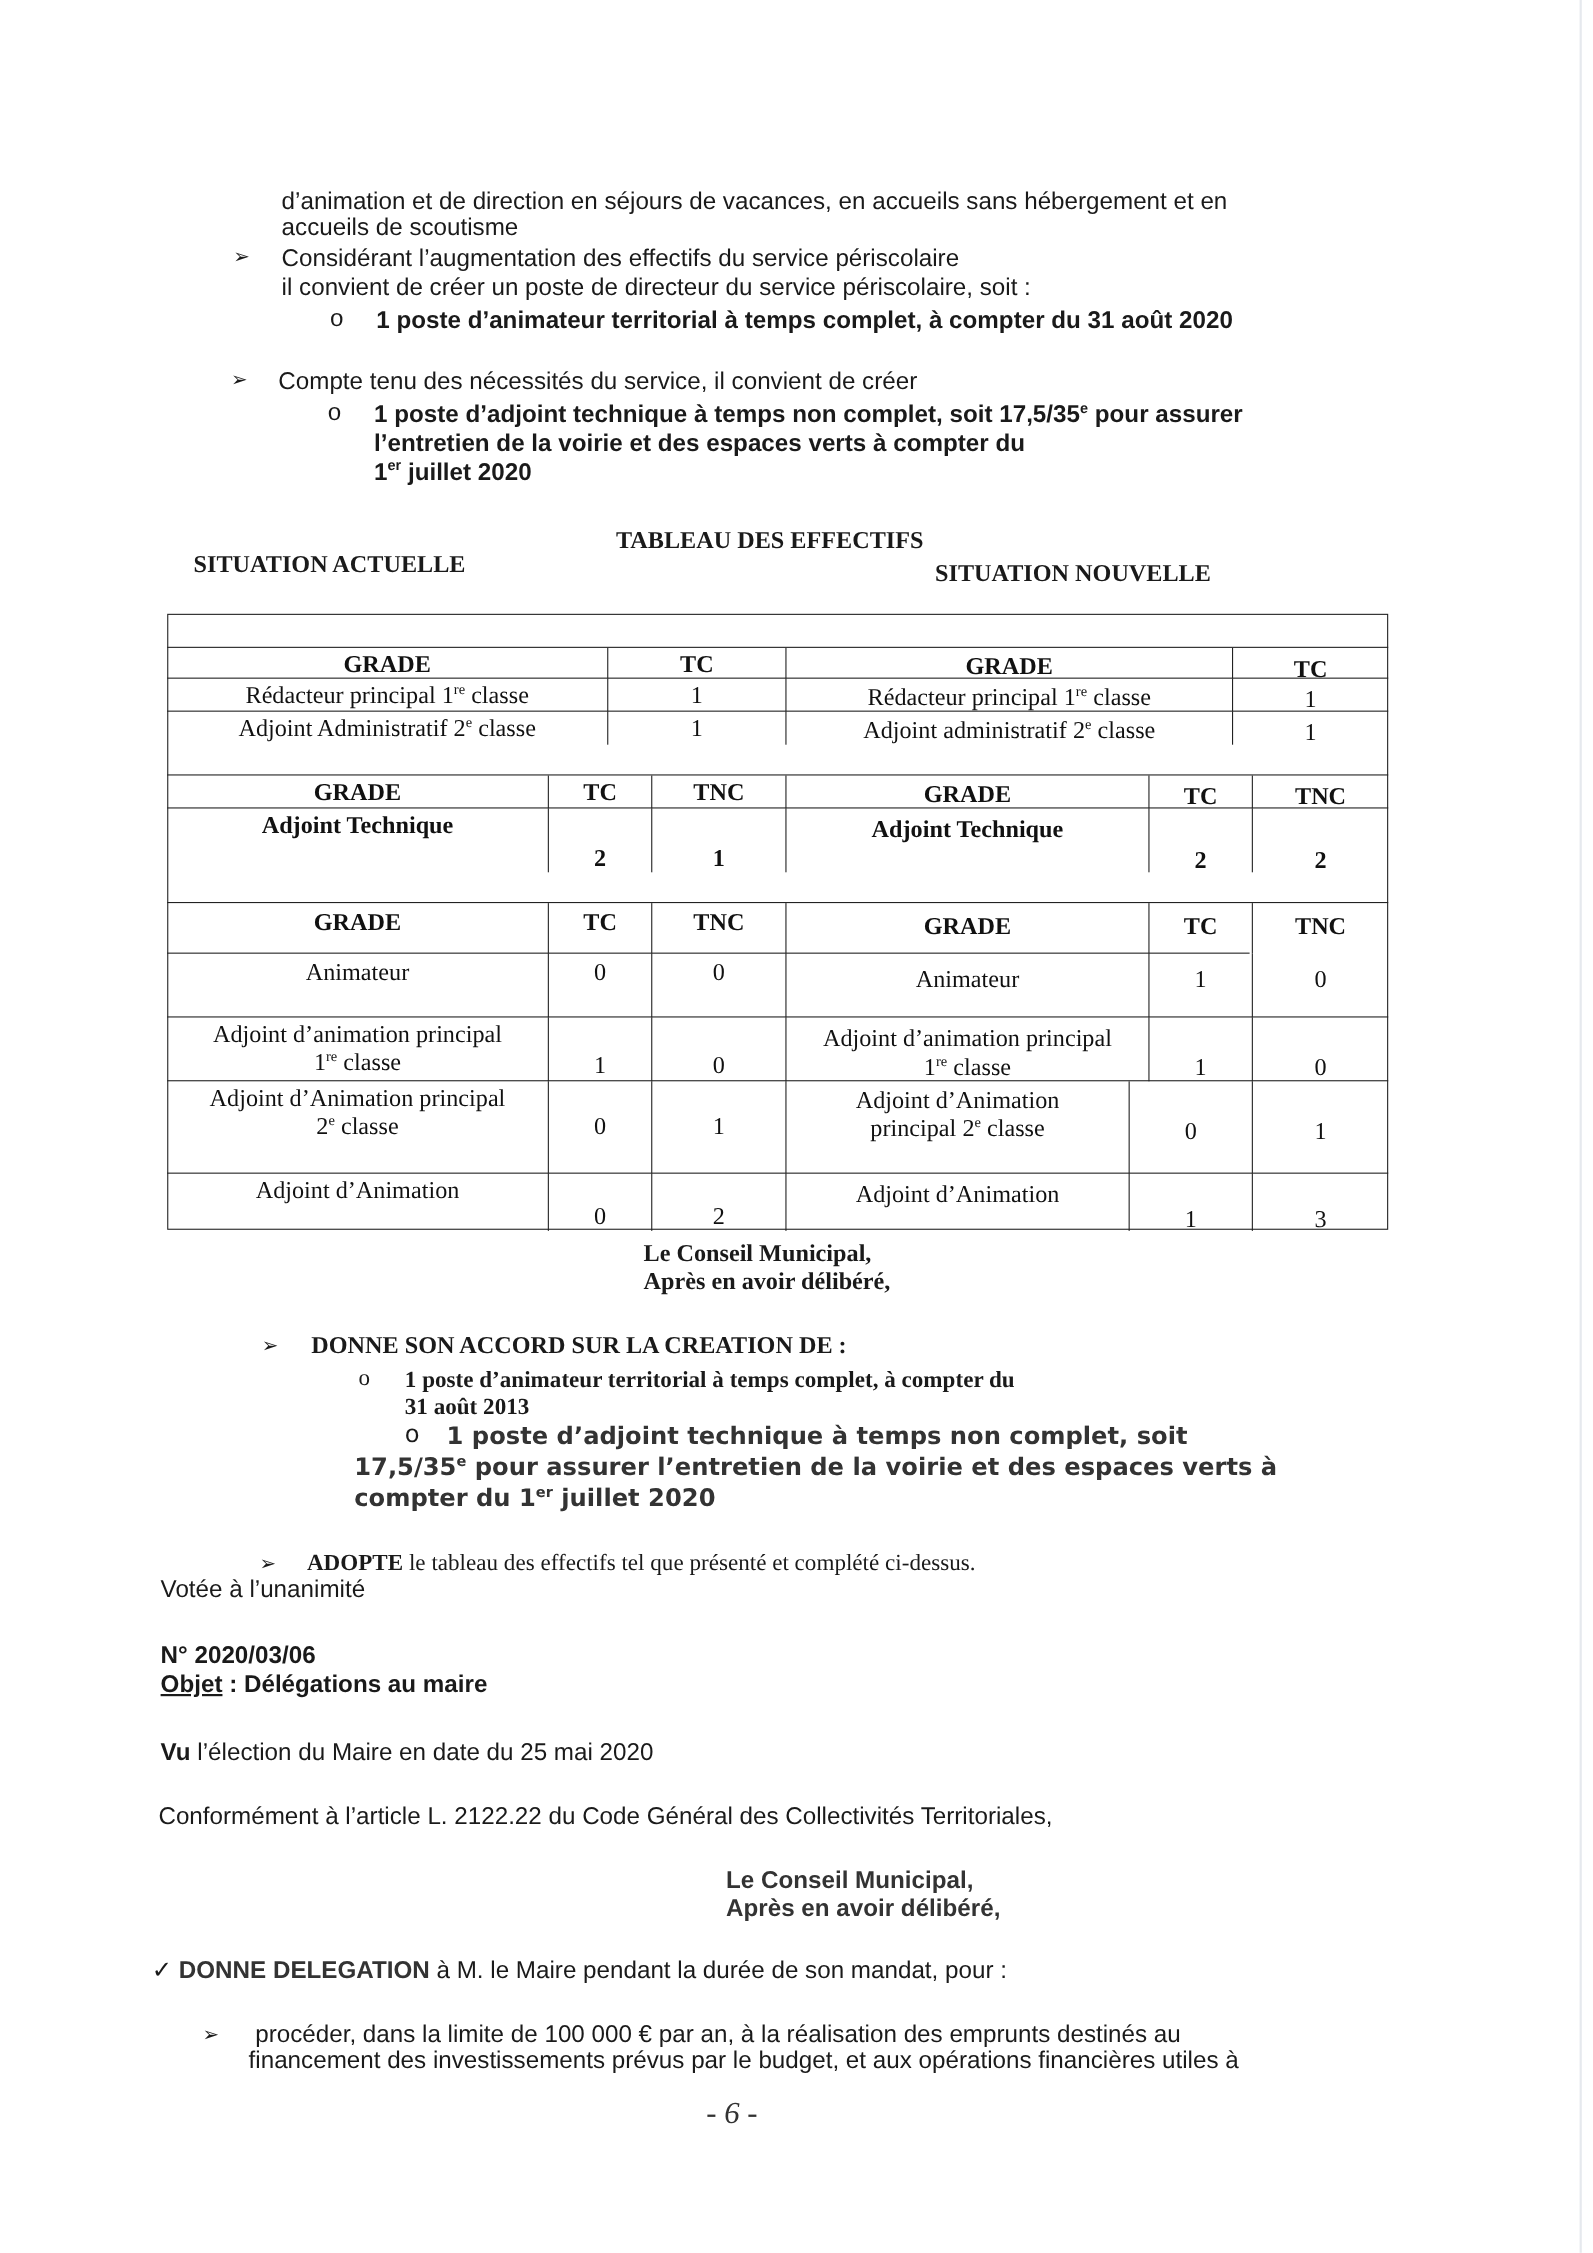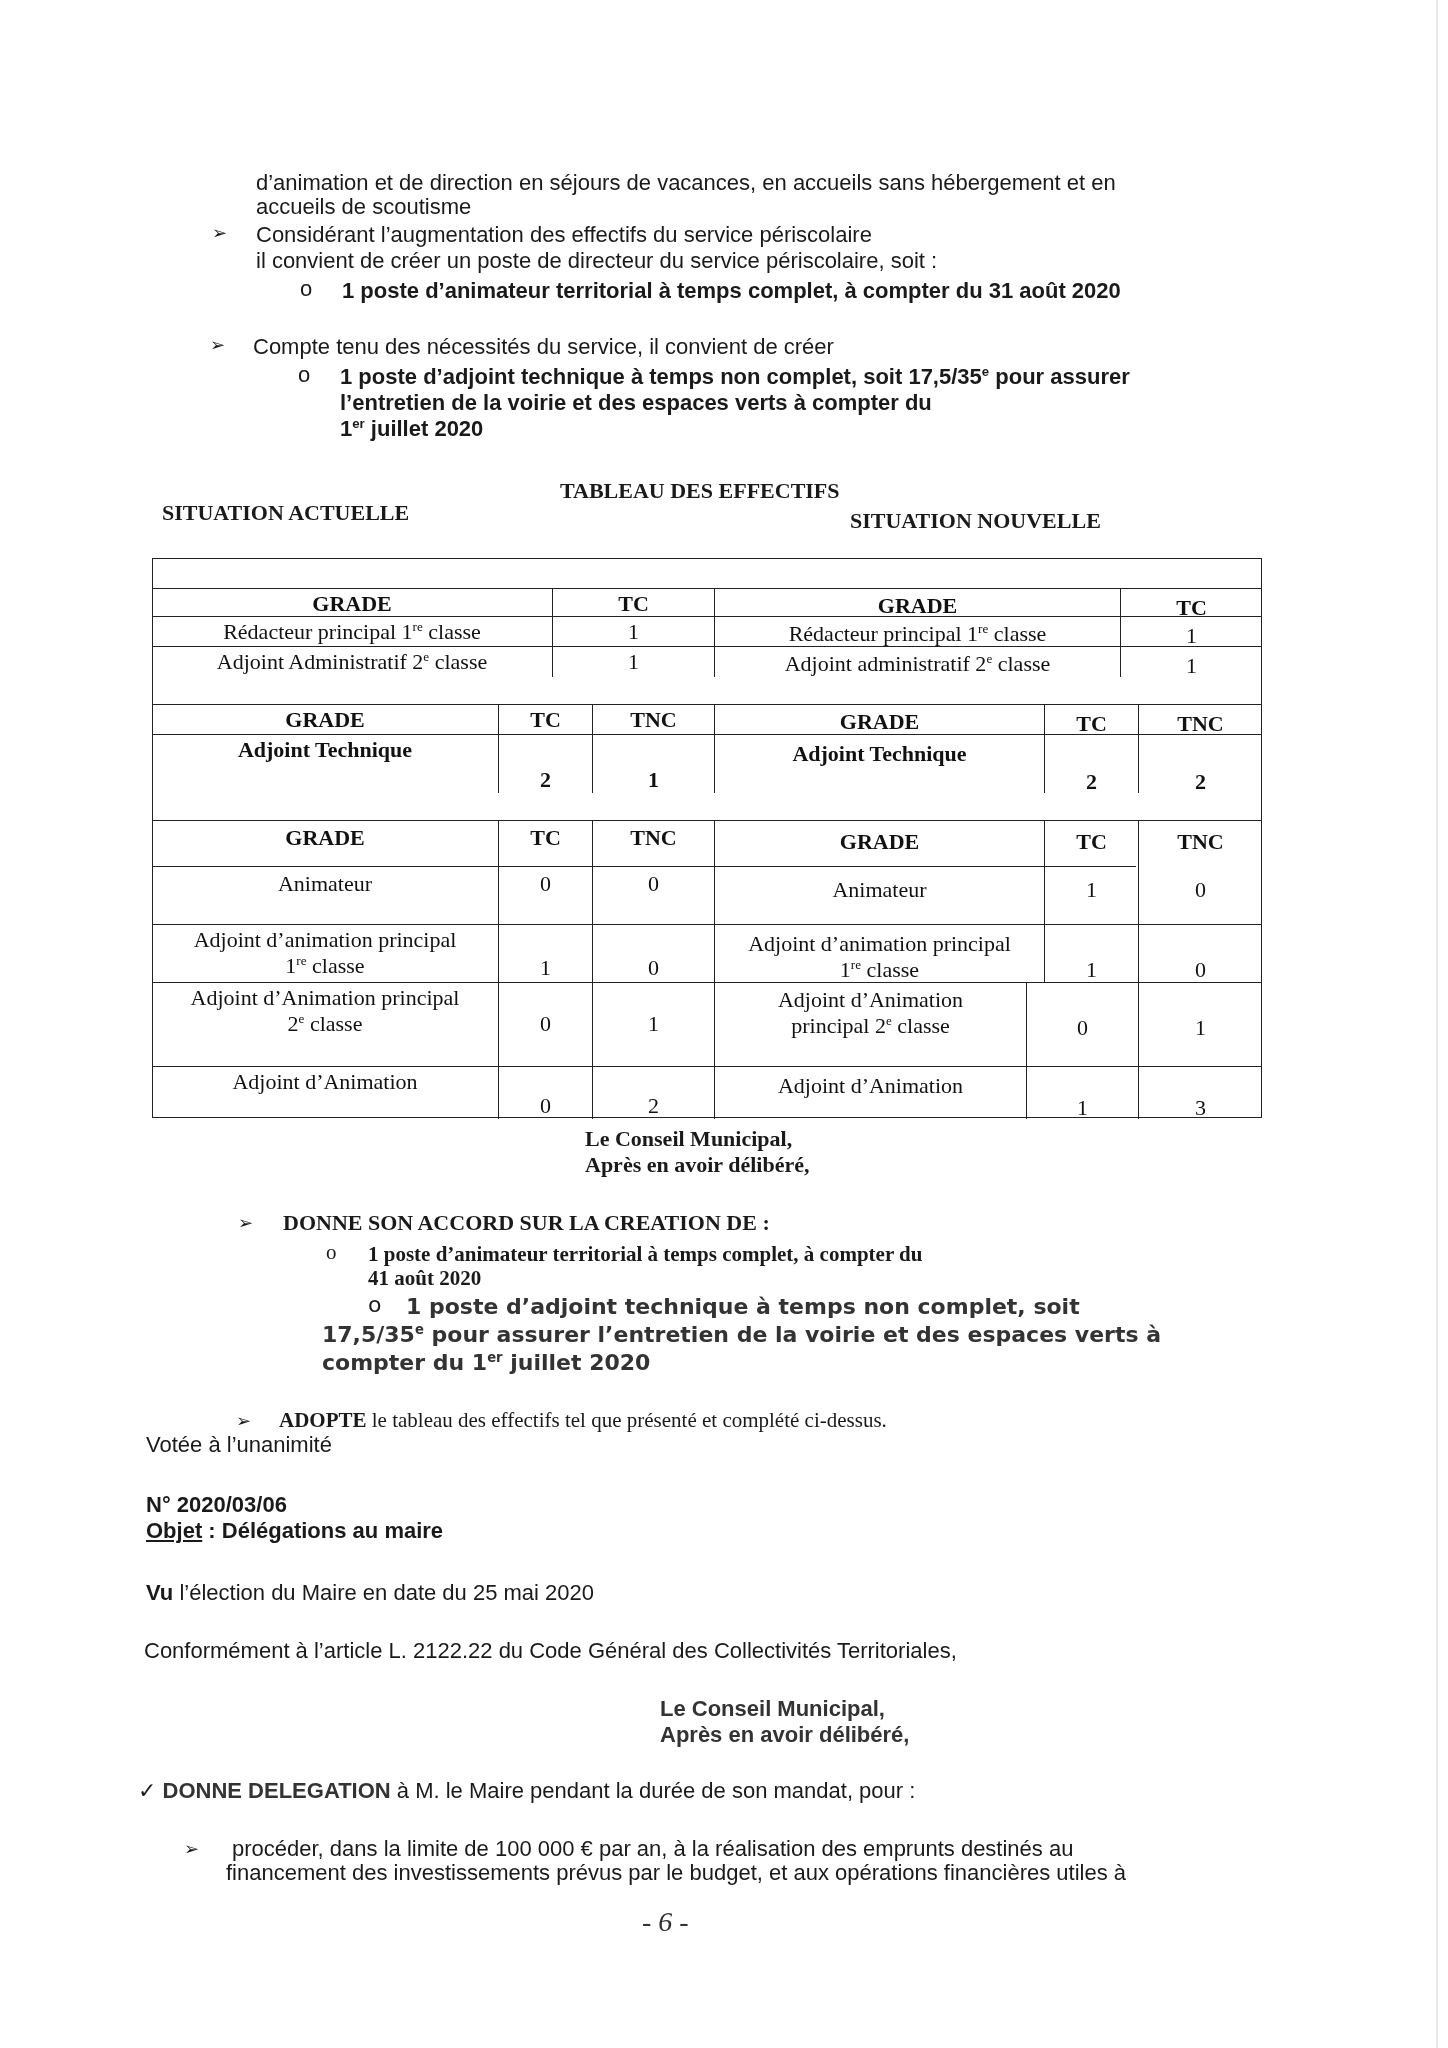--- a/index.html
+++ b/index.html
@@ -48,21 +48,21 @@
 <div class="abs sans t22" style="left:298px;top:362px;">o</div>
 <div class="abs sans t22 b" style="left:340px;top:364px;">
   <span>1 poste d’adjoint technique à temps non complet, soit 17,5/35</span><sup>e</sup><span> pour assurer</span>
 </div>
 <div class="abs sans t22 b" style="left:340px;top:390px;">l’entretien de la voirie et des espaces verts à compter du</div>
 <div class="abs sans t22 b" style="left:340px;top:416px;">
   <span>1</span><sup>er</sup><span> juillet 2020</span>
 </div>
 
 <div class="abs serif t22 b" style="left:560px;top:478px;">TABLEAU DES EFFECTIFS</div>
-<div class="abs serif t22 b" style="left:162px;top:500px;">SITUATION ACTUELLE</div>
+<div class="abs serif t22 b" style="left:176px;top:500px;">SITUATION ACTUELLE</div>
 <div class="abs serif t22 b" style="left:850px;top:508px;">SITUATION NOUVELLE</div>
 
 <div class="tbl" style="left:152px;top:558px;width:1110px;height:560px;">
   <div class="frame" style="left:0;top:0;width:1110px;height:560px;"></div>
 
 
   <div class="row" style="top:30px;width:1110px;height:28px;">
     <div class="cell first" style="left:0;width:400px;">
         <div class="txt b" style="top:2px;">GRADE</div>
       </div>
@@ -258,21 +258,21 @@
 </div>
 
 <div class="abs serif t22 b" style="left:585px;top:1126px;">Le Conseil Municipal,</div>
 <div class="abs serif t22 b" style="left:585px;top:1152px;">Après en avoir délibéré,</div>
 
 <div class="abs serif arrow" style="left:238px;top:1212px;">➢</div>
 <div class="abs serif t22 b" style="left:283px;top:1210px;">DONNE SON ACCORD SUR LA CREATION DE :</div>
 
 <div class="abs serif t21" style="left:326px;top:1240px;">o</div>
 <div class="abs serif t21 b" style="left:368px;top:1242px;">1 poste d’animateur territorial à temps complet, à compter du</div>
-<div class="abs serif t21 b" style="left:368px;top:1266px;">41 août 2020</div>
+<div class="abs serif t21 b" style="left:368px;top:1266px;">31 août 2013</div>
 
 <div class="abs dv t22" style="left:368px;top:1292px;">o</div>
 <div class="abs dv t22 b" style="left:406px;top:1294px;color:#333;">1 poste d’adjoint technique à temps non complet, soit</div>
 <div class="abs dv t22 b" style="left:322px;top:1322px;color:#333;"><span>17,5/35</span><sup>e</sup><span> pour assurer l’entretien de la voirie et des espaces verts à</span></div>
 <div class="abs dv t22 b" style="left:322px;top:1350px;color:#333;"><span>compter du 1</span><sup>er</sup><span> juillet 2020</span></div>
 
 <div class="abs serif arrow" style="left:236px;top:1410px;">➢</div>
 <div class="abs serif t21" style="left:279px;top:1408px;"><b>ADOPTE</b><span> le tableau des effectifs tel que présenté et complété ci-dessus.</span></div>
 <div class="abs sans t22" style="left:146px;top:1432px;">Votée à l’unanimité</div>
 

